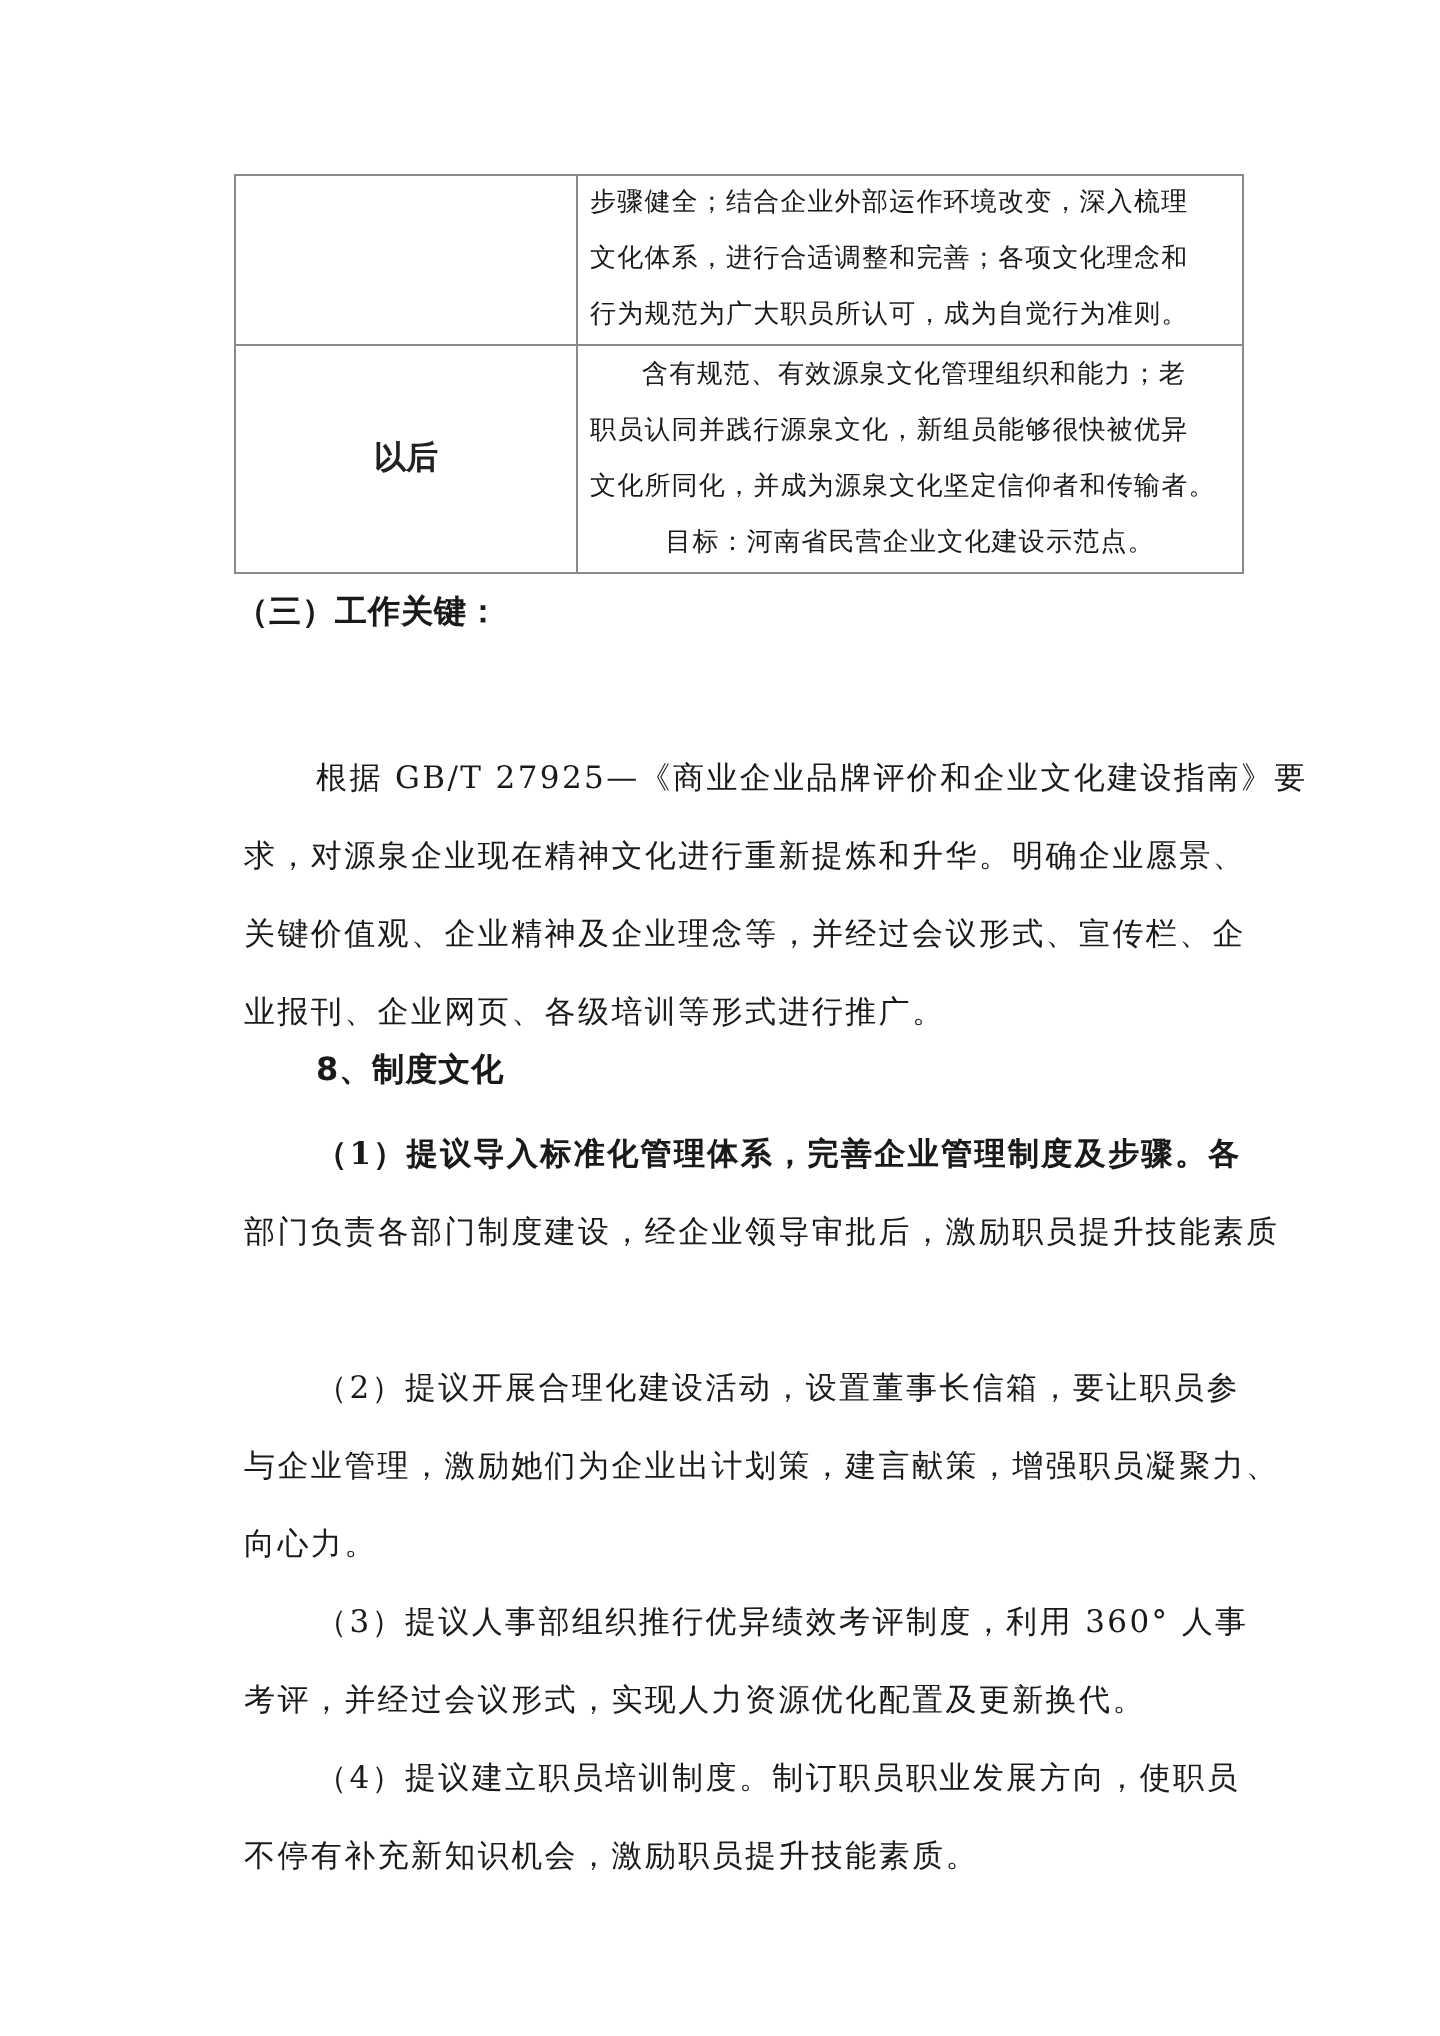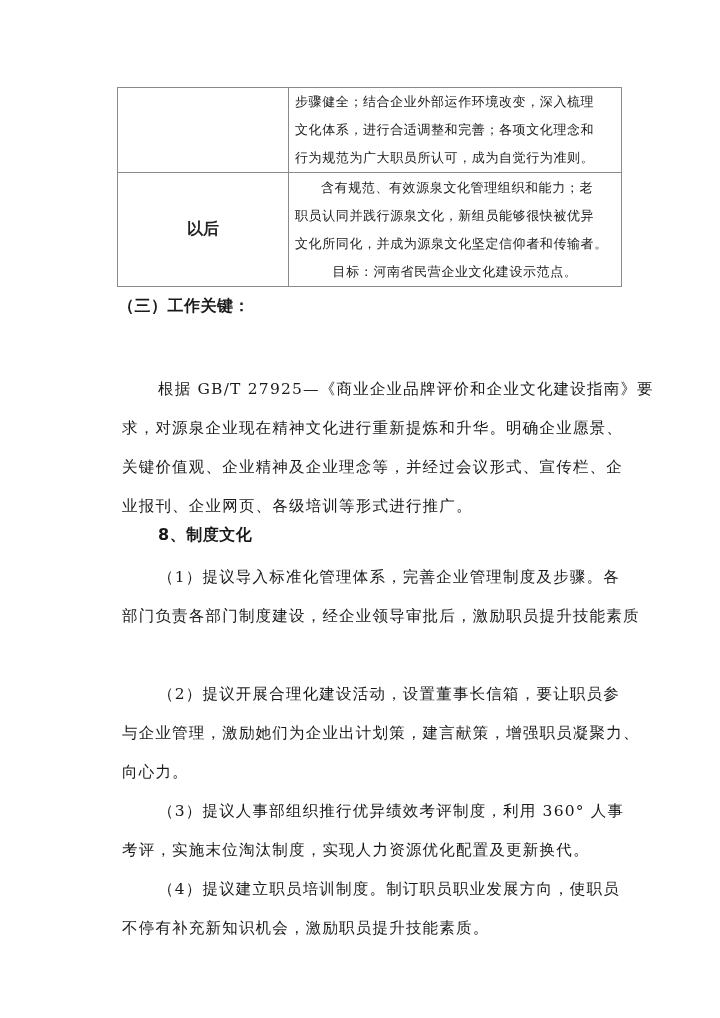--- a/index.html
+++ b/index.html
@@ -52,26 +52,26 @@
 
   <div class="text h-sec" style="left:103px; top:296px;">（三）工作关键：</div>
 
   <div class="text para-first" style="top:379px;">根据 GB/T 27925—《商业企业品牌评价和企业文化建设指南》要</div>
   <div class="text" style="top:418px;">求，对源泉企业现在精神文化进行重新提炼和升华。明确企业愿景、</div>
   <div class="text" style="top:457px;">关键价值观、企业精神及企业理念等，并经过会议形式、宣传栏、企</div>
   <div class="text" style="top:496px;">业报刊、企业网页、各级培训等形式进行推广。</div>
 
   <div class="text h-sec h-sub" style="top:525px;">8、制度文化</div>
 
-  <div class="text para-first" style="top:567px;">（1）提议导入标准化管理体系，完善企业管理制度及步骤。各</div>
+  <div class="text para-first" style="top:567px;font-weight:bold;">（1）提议导入标准化管理体系，完善企业管理制度及步骤。各</div>
   <div class="text" style="top:606px;">部门负责各部门制度建设，经企业领导审批后，激励职员提升技能素质</div>
 
   <div class="text para-first" style="top:684px;">（2）提议开展合理化建设活动，设置董事长信箱，要让职员参</div>
   <div class="text" style="top:723px;">与企业管理，激励她们为企业出计划策，建言献策，增强职员凝聚力、</div>
   <div class="text" style="top:762px;">向心力。</div>
 
   <div class="text para-first" style="top:801px;">（3）提议人事部组织推行优异绩效考评制度，利用 360° 人事</div>
-  <div class="text" style="top:840px;">考评，实施末位淘汰制度，实现人力资源优化配置及更新换代。</div>
+  <div class="text" style="top:840px;">考评，并经过会议形式，实现人力资源优化配置及更新换代。</div>
 
   <div class="text para-first" style="top:879px;">（4）提议建立职员培训制度。制订职员职业发展方向，使职员</div>
   <div class="text" style="top:918px;">不停有补充新知识机会，激励职员提升技能素质。</div>
 
 </div>
 
 </body></html>

